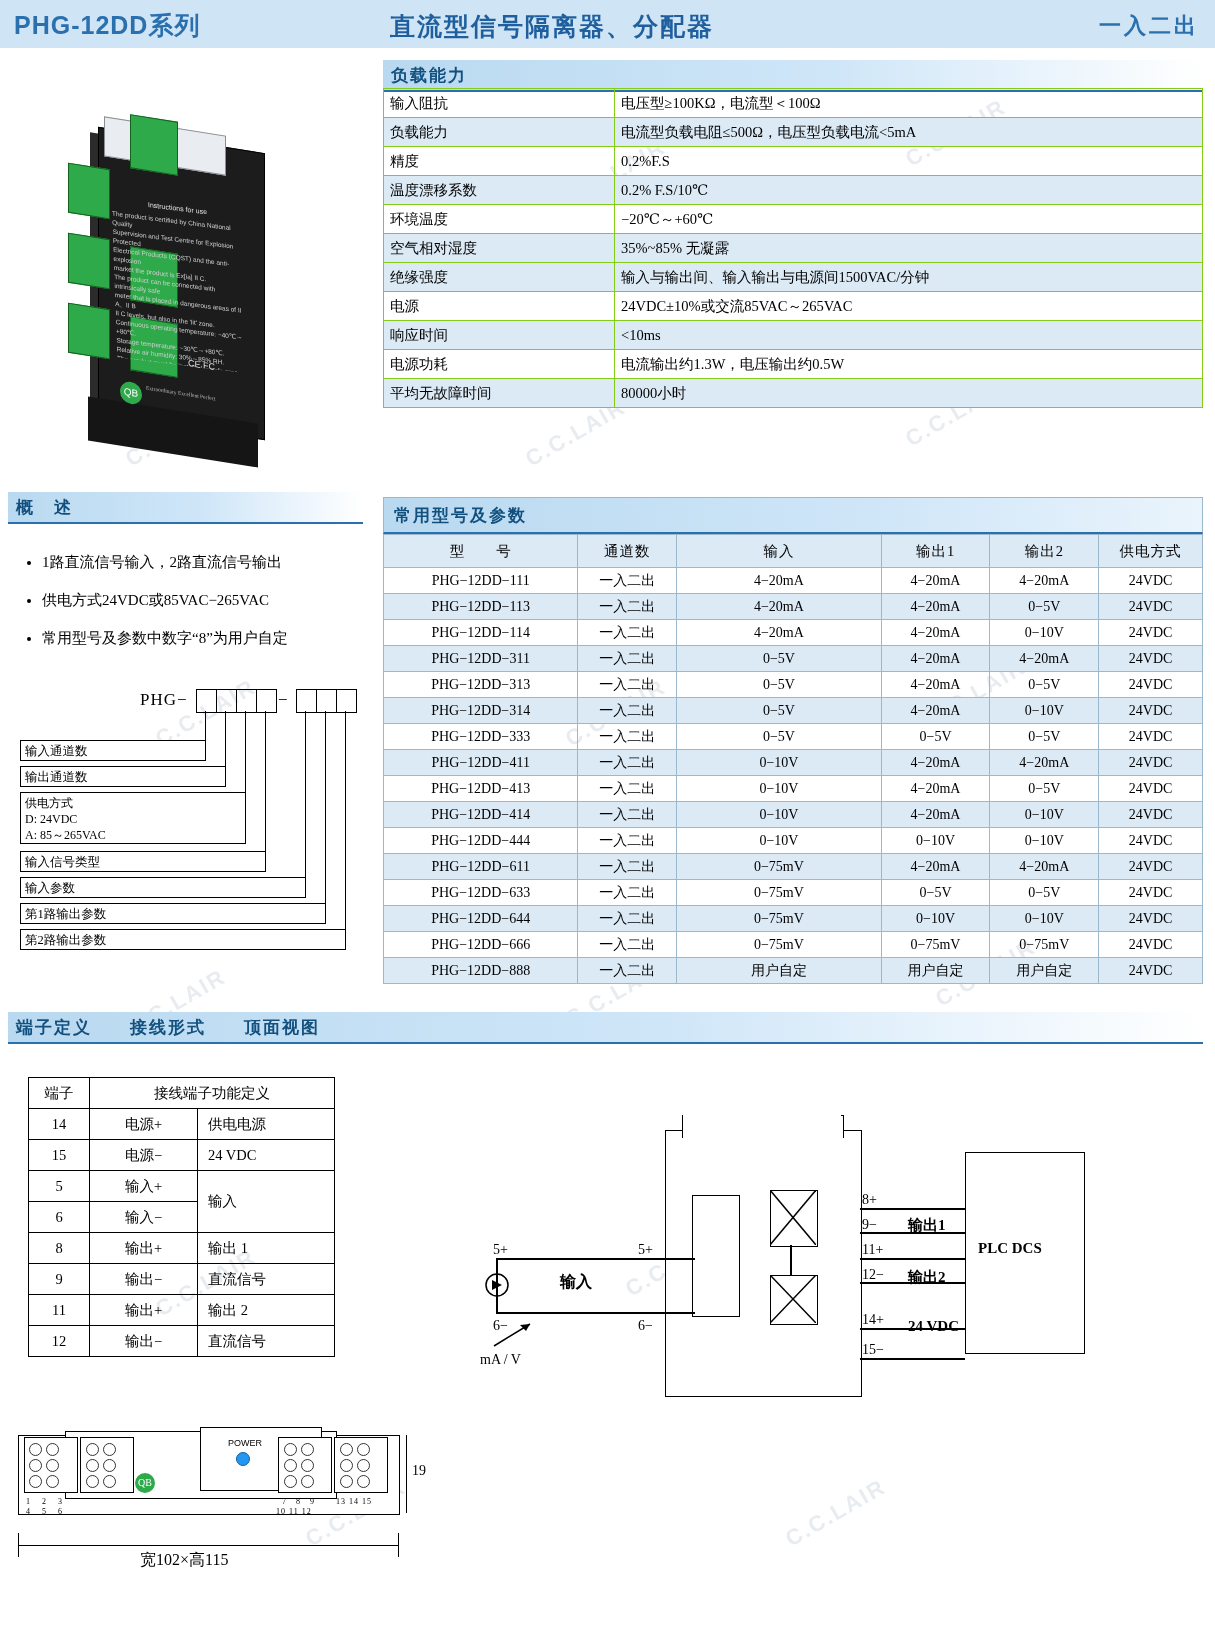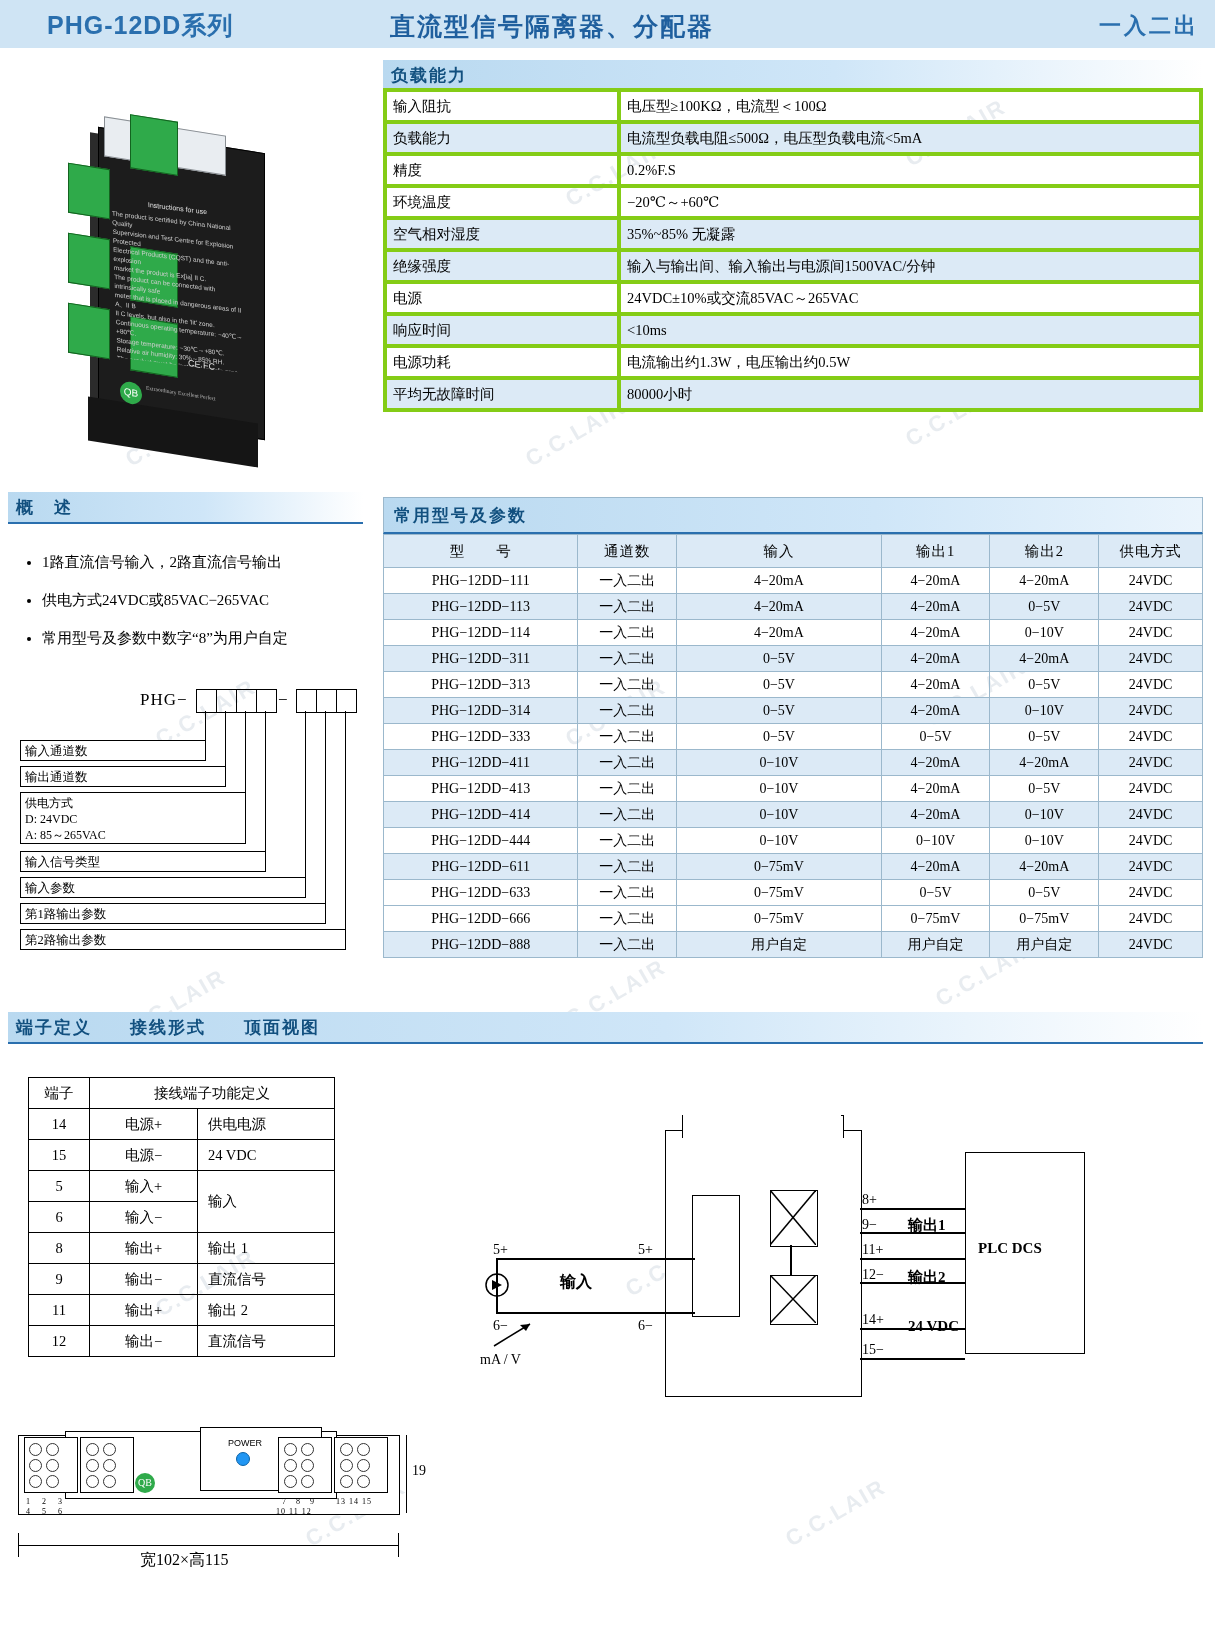--- a/index.html
+++ b/index.html
@@ -16,21 +16,20 @@
   
   .top-header{
     position:absolute;left:0;top:0;width:1215px;height:48px;
     background:#cfe4f4;
   }
   .top-header .series{
     position:absolute;left:14px;top:9px;
     font-size:25px;font-weight:bold;color:#2a6fae;
     letter-spacing:1px;
     font-family:"Liberation Sans","DejaVu Sans",sans-serif;
-    margin-left:33px;
   }
   .top-header .maintitle{
     position:absolute;left:390px;top:10px;
     font-size:25px;font-weight:bold;color:#1f5f9e;
     letter-spacing:2px;
     font-family:"Liberation Sans","DejaVu Sans",sans-serif;
   }
   .top-header .right{
     position:absolute;right:16px;top:11px;
     font-size:22px;font-weight:bold;color:#2a6fae;
@@ -102,21 +101,21 @@
     transform:skewY(9deg);font-family:"Liberation Sans",sans-serif;
   }
   .qb-text{position:absolute;left:76px;top:280px;font-size:5.5px;color:#bdbdbd;transform:skewY(9deg);}
 
   
   .tech-table{
     position:absolute;left:383px;top:88px;width:820px;
     border-collapse:collapse;font-size:14.5px;
   }
   .tech-table td{
-    border:4px solid #84cc16;padding:3px 6px;height:22px;
+    border:1px solid #84cc16;padding:3px 6px;height:22px;
     vertical-align:middle;
   }
   .tech-table td.k{width:218px;}
   .tech-table tr.alt td{background:#dceaf6;}
 
   
   .ov-list{
     position:absolute;left:24px;top:545px;width:340px;font-size:15px;line-height:34px;
   }
   .ov-list li{margin-bottom:4px;}
@@ -274,20 +273,24 @@
           <td>电压型≥100KΩ，电流型＜100Ω</td>
         </tr>
       <tr class="alt">
           <td class="k">负载能力</td>
           <td>电流型负载电阻≤500Ω，电压型负载电流&lt;5mA</td>
         </tr>
       <tr>
           <td class="k">精度</td>
           <td>0.2%F.S</td>
         </tr>
+      <tr class="alt">
+          <td class="k">温度漂移系数</td>
+          <td>0.2% F.S/10℃</td>
+        </tr>
       <tr>
           <td class="k">环境温度</td>
           <td>−20℃～+60℃</td>
         </tr>
       <tr class="alt">
           <td class="k">空气相对湿度</td>
           <td>35%~85% 无凝露</td>
         </tr>
       <tr class="alt">
           <td class="k">绝缘强度</td>
@@ -463,20 +466,28 @@
             <td>4−20mA</td>
             <td>4−20mA</td>
             <td>24VDC</td>
           </tr>
         <tr>
             <td>PHG−12DD−633</td>
             <td>一入二出</td>
             <td>0−75mV</td>
             <td>0−5V</td>
             <td>0−5V</td>
+            <td>24VDC</td>
+          </tr>
+        <tr class="alt">
+            <td>PHG−12DD−644</td>
+            <td>一入二出</td>
+            <td>0−75mV</td>
+            <td>0−10V</td>
+            <td>0−10V</td>
             <td>24VDC</td>
           </tr>
         <tr>
             <td>PHG−12DD−666</td>
             <td>一入二出</td>
             <td>0−75mV</td>
             <td>0−75mV</td>
             <td>0−75mV</td>
             <td>24VDC</td>
           </tr>

